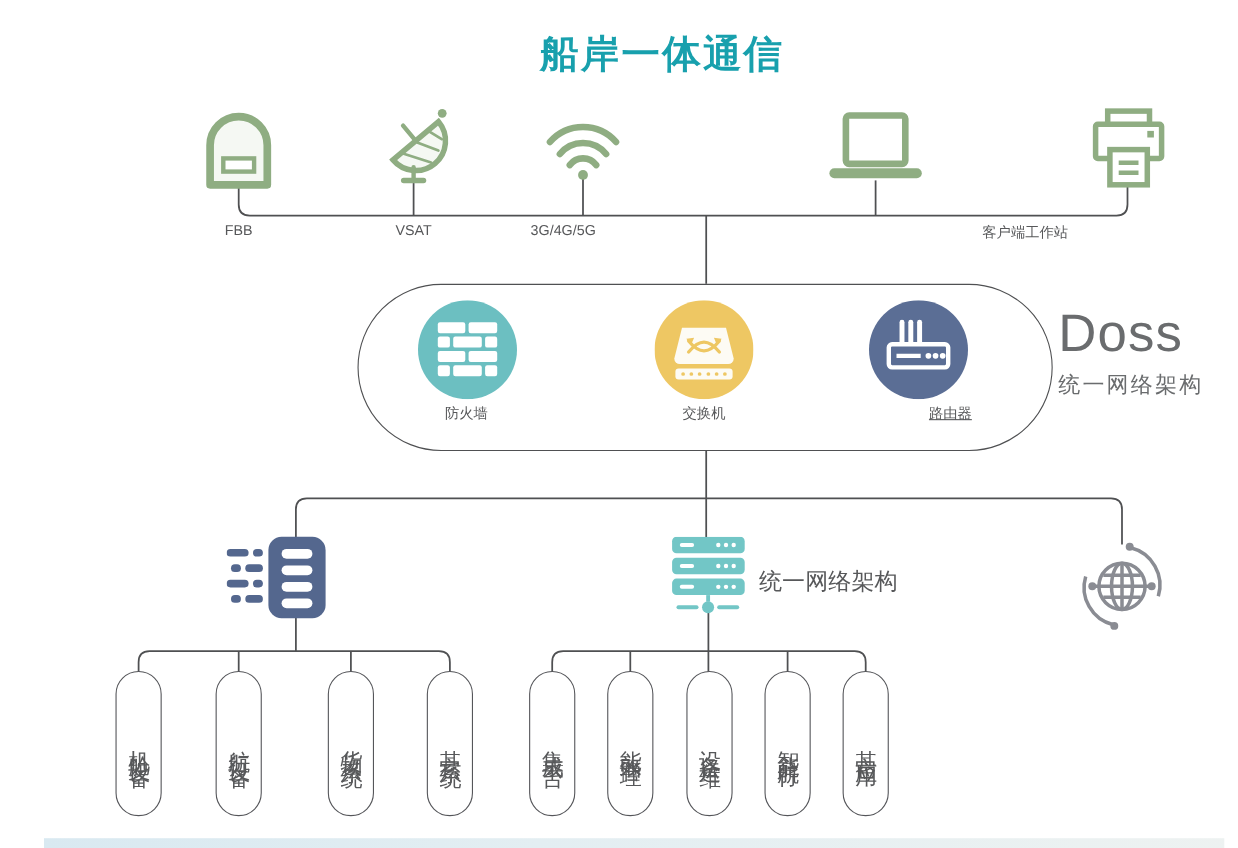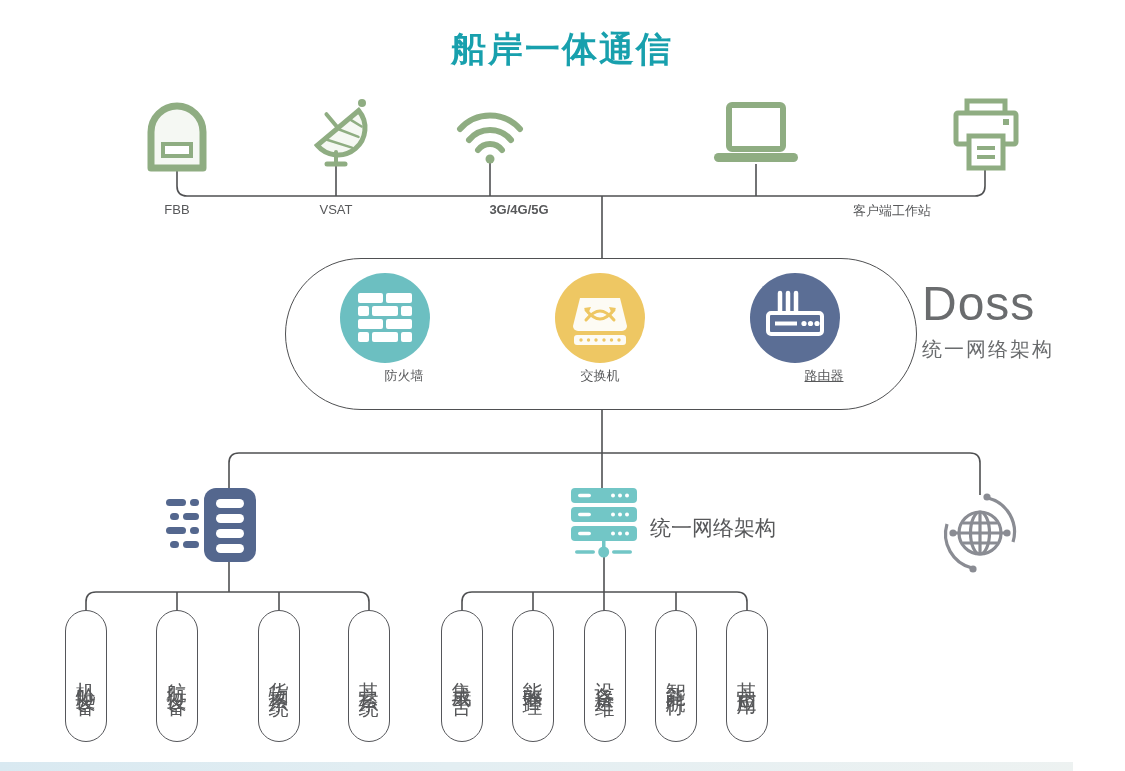--- a/index.html
+++ b/index.html
@@ -1,18 +1,18 @@
 <!DOCTYPE html>
 <html><head>
 <meta charset="utf-8">
 <style>
   html,body{margin:0;padding:0;background:#fff;}
   #stage{
     position:relative;width:1073px;height:771px;background:#ffffff;overflow:hidden;
-    font-family:"Liberation Sans","DejaVu Sans",sans-serif;color:#57585A;
+    font-family:"Liberation Sans","DejaVu Sans",sans-serif;color:#57585A;margin-left:40px;
   }
   .abs{position:absolute;}
   .ctr{transform:translateX(-50%);white-space:nowrap;}
   .page-title{font-size:35px;font-weight:bold;color:#18A0AD;letter-spacing:2px;}
   .node-label{font-size:13px;color:#57585A;}
   .capsule{
     position:absolute;left:285px;top:258px;width:632px;height:152px;
     border:1.5px solid #4F5052;border-radius:77px;background:#fff;box-sizing:border-box;
   }
   .brand{font-size:48px;font-weight:500;color:#6A6C6E;letter-spacing:1px;}
@@ -95,21 +95,21 @@
     <rect x="17" y="3" width="38" height="15" fill="#fff" stroke="#8FAD82" stroke-width="5"></rect>
     <rect x="6" y="15" width="60" height="31" rx="2" fill="#fff" stroke="#8FAD82" stroke-width="5"></rect>
     <rect x="53" y="21" width="6" height="6" fill="#8FAD82"></rect>
     <rect x="19" y="38" width="34" height="32" fill="#fff" stroke="#8FAD82" stroke-width="5"></rect>
     <line x1="27" y1="50" x2="45" y2="50" stroke="#8FAD82" stroke-width="4"></line>
     <line x1="27" y1="59" x2="45" y2="59" stroke="#8FAD82" stroke-width="4"></line>
   </svg>
 
   <div class="abs ctr node-label" style="left:177px;top:202px;">FBB</div>
   <div class="abs ctr node-label" style="left:336px;top:202px;">VSAT</div>
-  <div class="abs ctr node-label" style="left:519px;top:202px;font-weight:bold;">3G/4G/5G</div>
+  <div class="abs ctr node-label" style="left:472px;top:202px;">3G/4G/5G</div>
   <div class="abs ctr node-label" style="left:892px;top:202px;">客户端工作站</div>
 
   <div class="capsule"></div>
 
   <svg class="abs" style="left:340px;top:273px;" width="90" height="90" viewBox="-45 -45 90 90">
     <circle cx="0" cy="0" r="45" fill="#6CBFC1"></circle>
     <g fill="#fff">
       <rect x="-27" y="-25" width="25" height="10" rx="2"></rect>
         <rect x="1" y="-25" width="26" height="10" rx="2"></rect>
       <rect x="-27" y="-12" width="11" height="10" rx="2"></rect>
@@ -154,21 +154,21 @@
     </g>
     <rect x="-27" y="-5" width="54" height="21" rx="3" fill="none" stroke="#fff" stroke-width="4"></rect>
     <line x1="-20" y1="5.5" x2="2" y2="5.5" stroke="#fff" stroke-width="4"></line>
     <g fill="#fff">
       <circle cx="9" cy="5.5" r="2.6"></circle>
         <circle cx="15.5" cy="5.5" r="2.6"></circle>
         <circle cx="22" cy="5.5" r="2.6"></circle>
     </g>
   </svg>
 
-  <div class="abs ctr node-label" style="left:404px;top:367px;">防火墙</div>
+  <div class="abs ctr node-label" style="left:384px;top:367px;">防火墙</div>
   <div class="abs ctr node-label" style="left:600px;top:367px;">交换机</div>
   <div class="abs ctr node-label" style="left:824px;top:367px;text-decoration:underline;">路由器</div>
 
   <div class="abs brand-sub" style="left:922px;top:336px;">统一网络架构</div>
   <div class="abs brand" style="left:922px;top:276px;">Doss</div>
 
   <svg class="abs" style="left:166px;top:486px;" width="95" height="78" viewBox="0 0 95 78">
     <g fill="#54678E">
       <rect x="0" y="13" width="20" height="7" rx="3.5"></rect>
         <rect x="24" y="13" width="9" height="7" rx="3.5"></rect>

